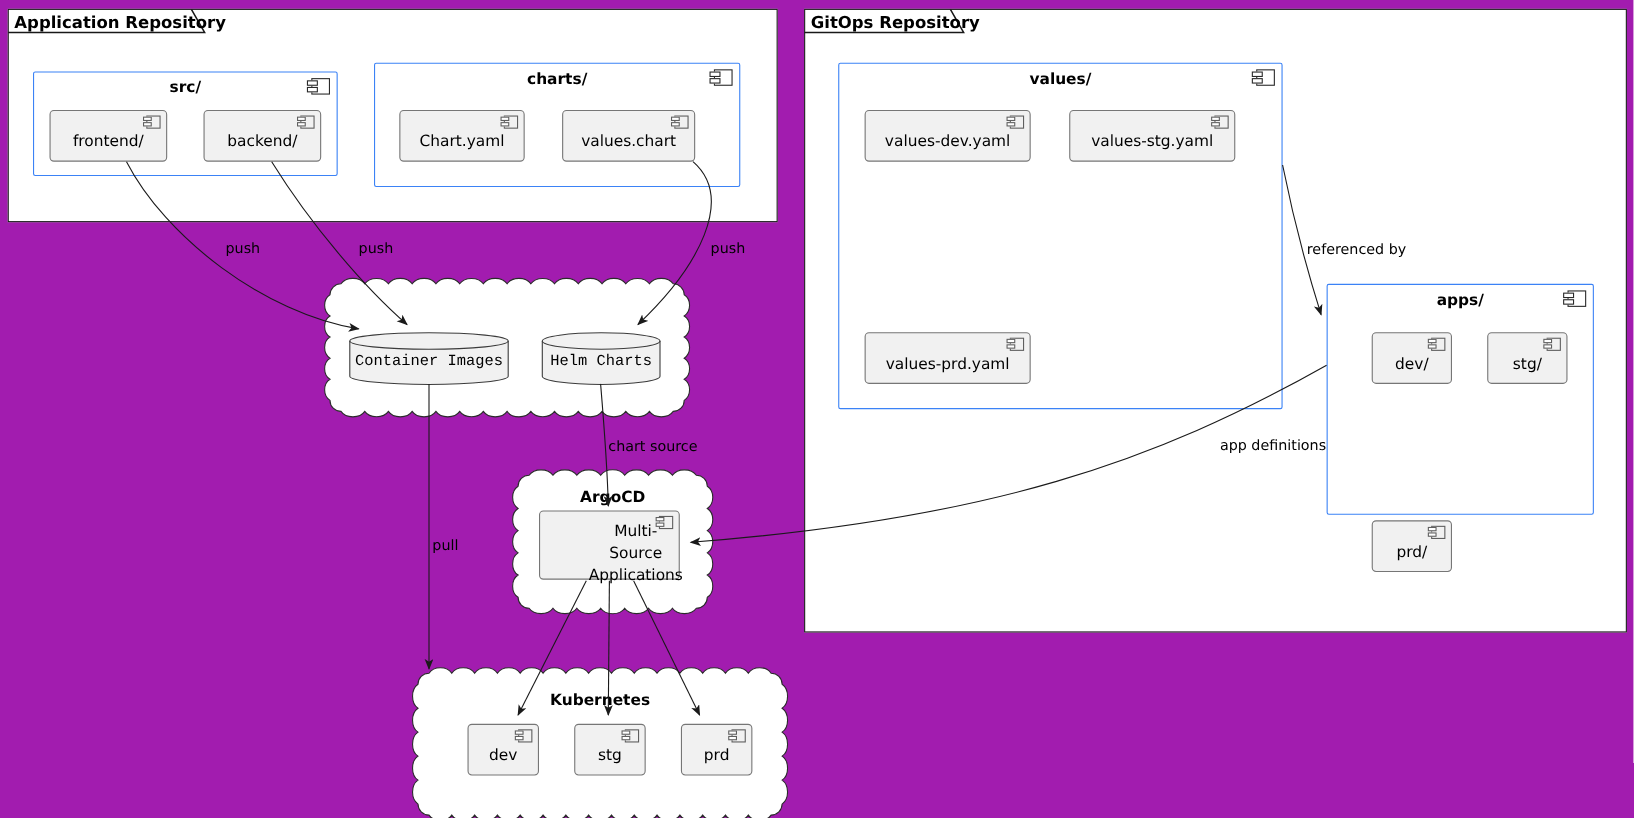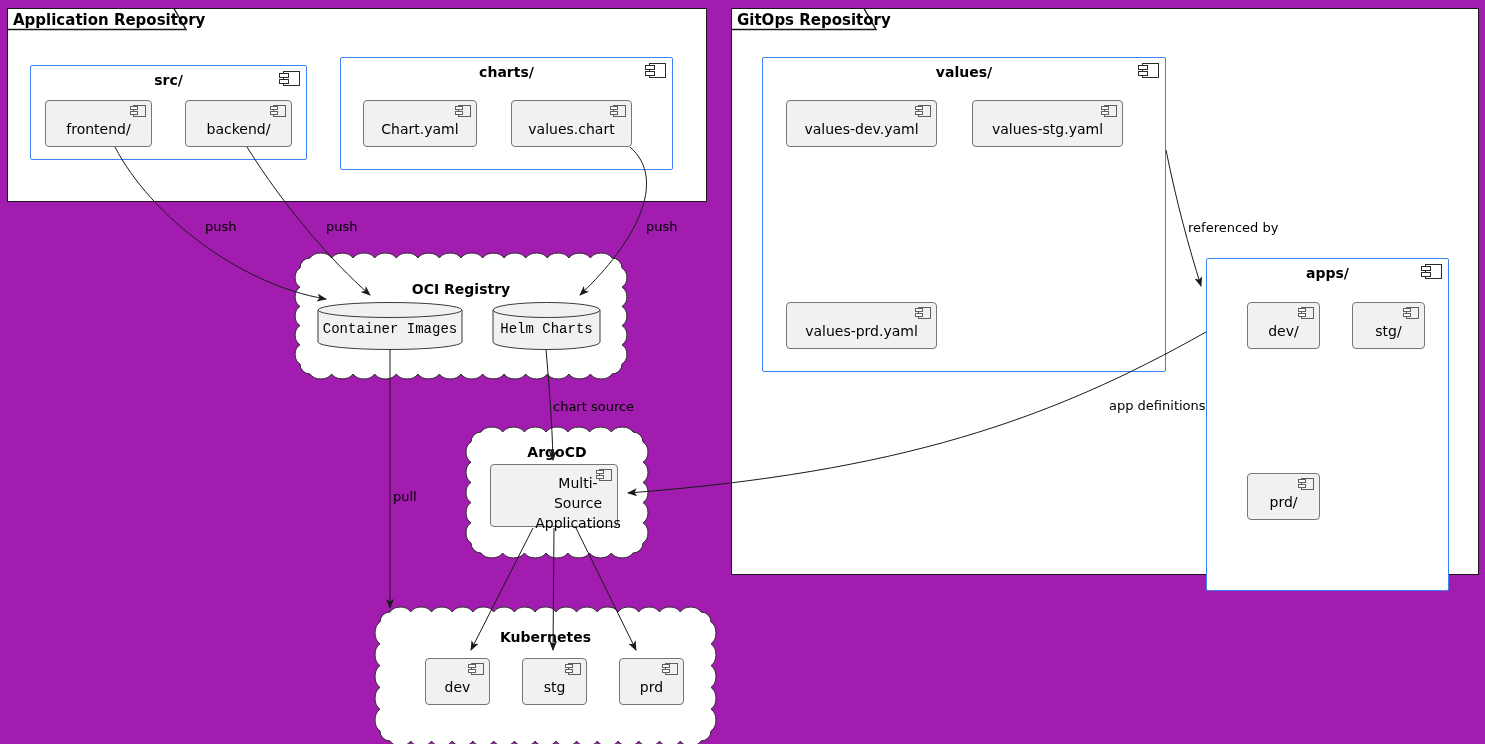--- a/index.html
+++ b/index.html
@@ -63,21 +63,21 @@
       </span>
   </div>
   <div class="pkg" style="left:762px;top:57px;width:404px;height:315px">
     <span class="pkg-title">values/</span>
     <span class="cicon lg">
         <i class="cb"></i>
         <i class="p1"></i>
         <i class="p2"></i>
       </span>
   </div>
-  <div class="pkg" style="left:1206px;top:258px;width:243px;height:333px">
+  <div class="pkg" style="left:1206px;top:258px;width:243px;height:210px">
     <span class="pkg-title">apps/</span>
     <span class="cicon lg">
         <i class="cb"></i>
         <i class="p1"></i>
         <i class="p2"></i>
       </span>
   </div>
 
   <div class="comp" style="left:45px;top:100px;width:107px;height:47px">
     <span class="cicon">
@@ -185,21 +185,20 @@
   </div>
   <div class="comp" style="left:619px;top:658px;width:65px;height:47px">
     <span class="cicon">
         <i class="cb"></i>
         <i class="p1"></i>
         <i class="p2"></i>
       </span>
     <span>prd</span>
   </div>
 
-  <div class="cloud-title" style="left:300px;top:281px;width:322px">OCI Registry</div>
   <div class="cloud-title" style="left:471px;top:444px;width:172px">ArgoCD</div>
   <div class="cloud-title" style="left:380px;top:629px;width:331px">Kubernetes</div>
 
   <svg id="fg-svg" width="1485" height="744" viewBox="0 0 1485 744">
     <defs>
       <marker id="arr" markerWidth="12" markerHeight="10" refX="9" refY="4" orient="auto" markerUnits="userSpaceOnUse">
         <path d="M0,0 L10,4 L0,8 L2.5,4 Z" fill="#1a1a1a"></path>
       </marker>
     </defs>
 

